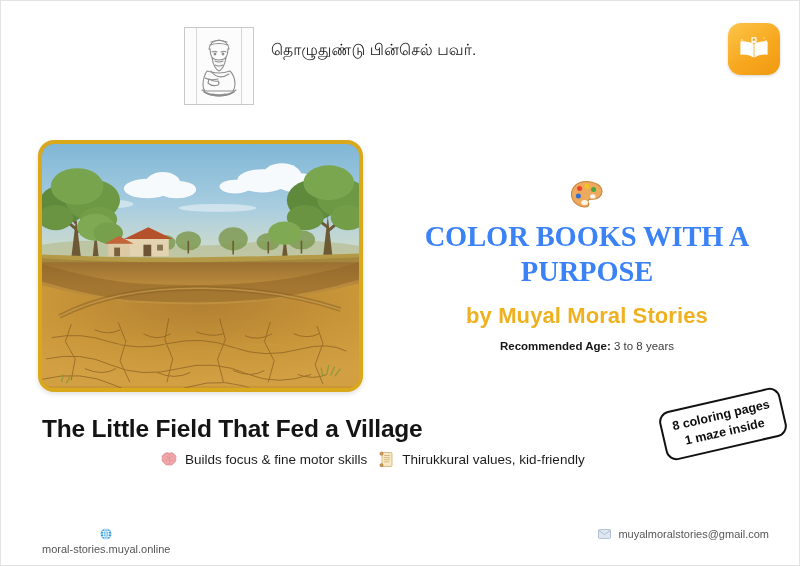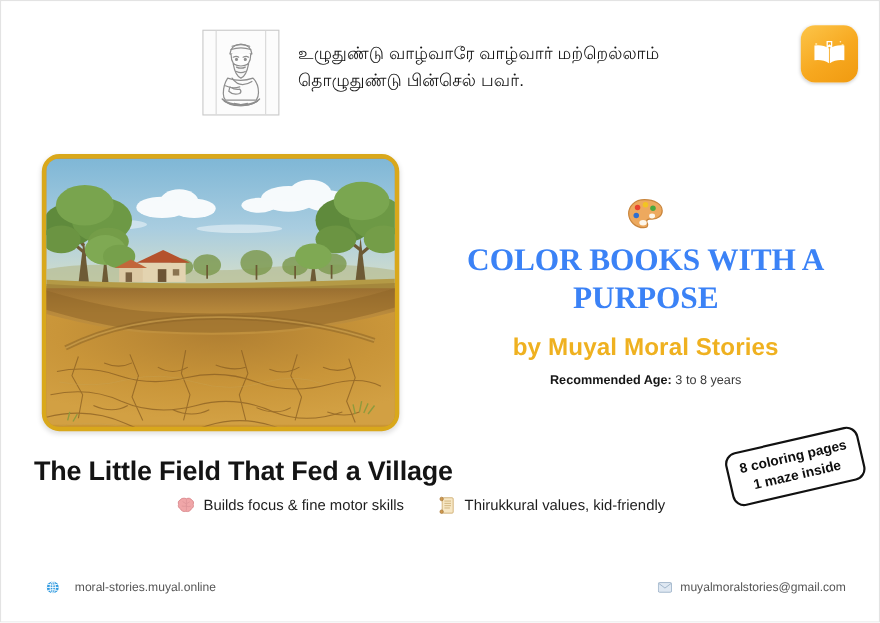--- a/index.html
+++ b/index.html
@@ -130,34 +130,34 @@
   .hero-age {
     margin-top: 11px;
     font-size: 11.5px;
     color: #3b3b3b;
   }
   .hero-age b { color: #161616; }
 
   
   .book-title {
     position: absolute;
-    left: 30px;
+    left: 41px;
     top: 414px;
     font-size: 24.5px;
     font-weight: bold;
     color: #141414;
     letter-spacing: -0.2px;
   }
   .features {
     position: absolute;
     left: 160px;
     top: 450px;
     display: flex;
     align-items: center;
-    gap: 32px;
+    gap: 12px;
     font-size: 13.5px;
     color: #1d1d1d;
   }
   .feature {
     display: flex;
     align-items: center;
     gap: 7px;
     white-space: nowrap;
   }
   .feature .emoji { font-size: 16px; line-height: 1; display: inline-flex; }
@@ -185,23 +185,24 @@
   }
   .badge span { white-space: nowrap; }
 
   
   .footer-left {
     position: absolute;
     left: 41px;
     top: 527px;
     display: flex;
     align-items: center;
-    gap: 14px;
+    gap: 3px;
     font-size: 11px;
     color: #565656;
+    flex-direction: column;
   }
   .footer-right {
     position: absolute;
     right: 30px;
     top: 527px;
     display: flex;
     align-items: center;
     gap: 7px;
     font-size: 11px;
     color: #565656;
@@ -246,21 +247,20 @@
           <path d="M18 46 q5 3 9 2 q2 2 0 4 q-6 2 -10-2 z" fill="#fcfcfc"></path>
 
           <path d="M11 57 q6 5 17 5 q11 0 17-5 q-5 6 -17 6 q-12 0 -17-6 z" fill="#fafafa"></path>
           <path d="M13 59 q7 4 15 4 q8 0 15-4"></path>
           <path d="M22 61 q6 2 12 0"></path>
         </g>
       </svg>
     </div>
 
     <div class="kural-text">
-      <span class="kural-line">உழுதுண்டு வாழ்வாரே வாழ்வார் மற்றெல்லாம்</span>
       <span class="kural-line">தொழுதுண்டு பின்செல் பவர்.</span>
     </div>
   </div>
 
   <div class="app-icon">
     <svg width="34" height="30" viewBox="0 0 34 30">
 
       <circle cx="5" cy="6" r="1" fill="#ffe39a"></circle>
       <circle cx="29" cy="7" r="1.1" fill="#ffe39a"></circle>
       <circle cx="27" cy="4" r="0.7" fill="#ffeec4"></circle>

